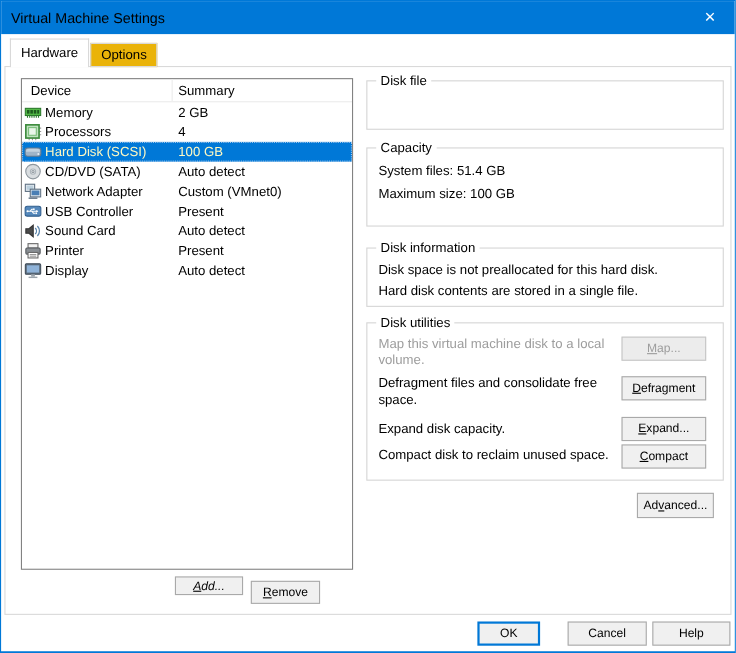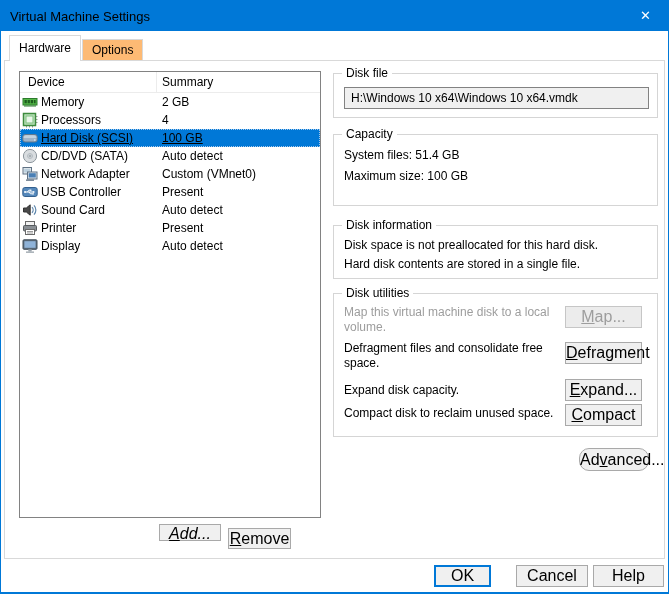--- a/index.html
+++ b/index.html
@@ -13,40 +13,40 @@
   
   .titlebar { position:absolute; left:0; top:0; width:100%; height:30px; background:#0078d7; }
   .title-text { position:absolute; left:9px; top:8px; font-size:13px; color:#000000; }
   .close-button { position:absolute; right:0; top:0; width:45px; height:30px;
                   color:#fff; text-align:center; line-height:29px; font-size:13px; cursor:default; }
 
   
   .tab-strip { position:absolute; left:8px; top:34px; height:26px; display:flex; align-items:flex-end; z-index:3; }
   .tab { padding:0 9px; border:1px solid #d9d9d9; white-space:nowrap; cursor:default; }
   .tab.active { height:26px; line-height:25px; background:#fff; border-bottom:0; }
-  .tab.inactive { height:22px; line-height:21px; background:#fdba74; margin-left:1px; }
+  .tab.inactive { height:22px; line-height:21px; background:#eab308; margin-left:1px; }
 
   .tab-pane { position:absolute; left:3px; top:59px; width:661px; height:499px;
               border:1px solid #d9d9d9; background:#fff; z-index:1; }
 
   
   .device-list { position:absolute; left:18px; top:70px; width:302px; height:447px;
                  border:1px solid #828282; background:#fff; z-index:2; }
   .list-header { display:flex; height:21px; border-bottom:1px solid #ececec; }
   .hdr-device { width:137px; padding-left:8px; line-height:20px; border-right:1px solid #ececec; }
   .hdr-summary { padding-left:5px; line-height:20px; flex:1; }
   .list-row { display:flex; height:18px; align-items:center; }
   .cell-device { width:137px; display:flex; align-items:center; padding-left:2px; gap:3px; height:100%; }
   .cell-summary { padding-left:5px; flex:1; line-height:18px; }
-  .list-row.selected { background:#0078d7; color:#000000; outline:1px dotted #a6c8ea; outline-offset:-1px;text-decoration:underline; }
+  .list-row.selected { background:#0078d7; color:#fef9c3; outline:1px dotted #a6c8ea; outline-offset:-1px; }
   .icon16 { width:16px; height:16px; flex:0 0 16px; }
 
   
   .btn { position:absolute; background:#f0f0f0; border:1px solid #a9a9a9; color:#000;
-         font-family:inherit; font-size:16px; text-align:center; padding:0; z-index:2; cursor:default; }
+         font-family:inherit; font-size:11px; text-align:center; padding:0; z-index:2; cursor:default; }
   .btn .u { text-decoration:underline; }
   .btn.disabled { background:#ececec; border-color:#c6c6c6; color:#9d9d9d; }
   .add-btn { left:158px; top:523px; width:62px; height:17px;font-style:italic; }
   .remove-btn { left:227px; top:527px; width:63px; height:21px; }
 
   
   .groupbox { position:absolute; border:1px solid #d5d5d5; background:#fff; z-index:2; }
   .group-label { position:absolute; top:-8px; left:8px; background:#fff; padding:0 4px; line-height:14px; }
   .g-diskfile { left:332px; top:72px; width:325px; height:45px; }
   .diskfile-field { position:absolute; left:10px; top:13px; width:305px; height:22px;
@@ -57,21 +57,21 @@
   .g-info { left:332px; top:224px; width:325px; height:54px; padding:12px 10px 0; }
   .info-line { line-height:14px; margin-bottom:5px; }
   .g-util { left:332px; top:292px; width:325px; height:144px; }
   .util-text { position:absolute; left:10px; width:221px; line-height:15px; }
   .ut-1 { top:11px; color:#9d9d9d; }
   .ut-2 { top:47px; }
   .ut-3 { top:89px; }
   .ut-4 { top:112px; }
   .util-btn { left:231px; width:77px; height:22px; }
   .ub-1 { top:12px; } .ub-2 { top:48px; } .ub-3 { top:85px; } .ub-4 { top:110px; }
-  .advanced-btn { left:578px; top:447px; width:70px; height:23px;border-radius:10px; }
+  .advanced-btn { left:578px; top:447px; width:70px; height:23px; }
 
   
   .footer-btn { top:564px; height:22px; }
   .ok-btn { left:433px; width:57px; border:2px solid #0078d7; }
   .cancel-btn { left:515px; width:72px; }
   .help-btn { left:592px; width:71px; }
 </style>
 </head>
 <body>
 
@@ -232,21 +232,20 @@
       </span>
       <span class="cell-summary">Auto detect</span>
     </div>
   </div>
 
   <button class="btn add-btn"><span class="u">A</span><span>dd...</span></button>
   <button class="btn remove-btn"><span class="u">R</span><span>emove</span></button>
 
   <div class="groupbox g-diskfile">
     <span class="group-label">Disk file</span>
-    <input class="diskfile-field" readonly="" value="H:\Windows 10 x64\Windows 10 x64.vmdk" style="">
   </div>
 
   <div class="groupbox g-capacity">
     <span class="group-label">Capacity</span>
     <div class="cap-row"><span>System files:</span> <span>51.4 GB</span></div>
     <div class="cap-row"><span>Maximum size:</span> <span>100 GB</span></div>
   </div>
 
   <div class="groupbox g-info">
     <span class="group-label">Disk information</span>

